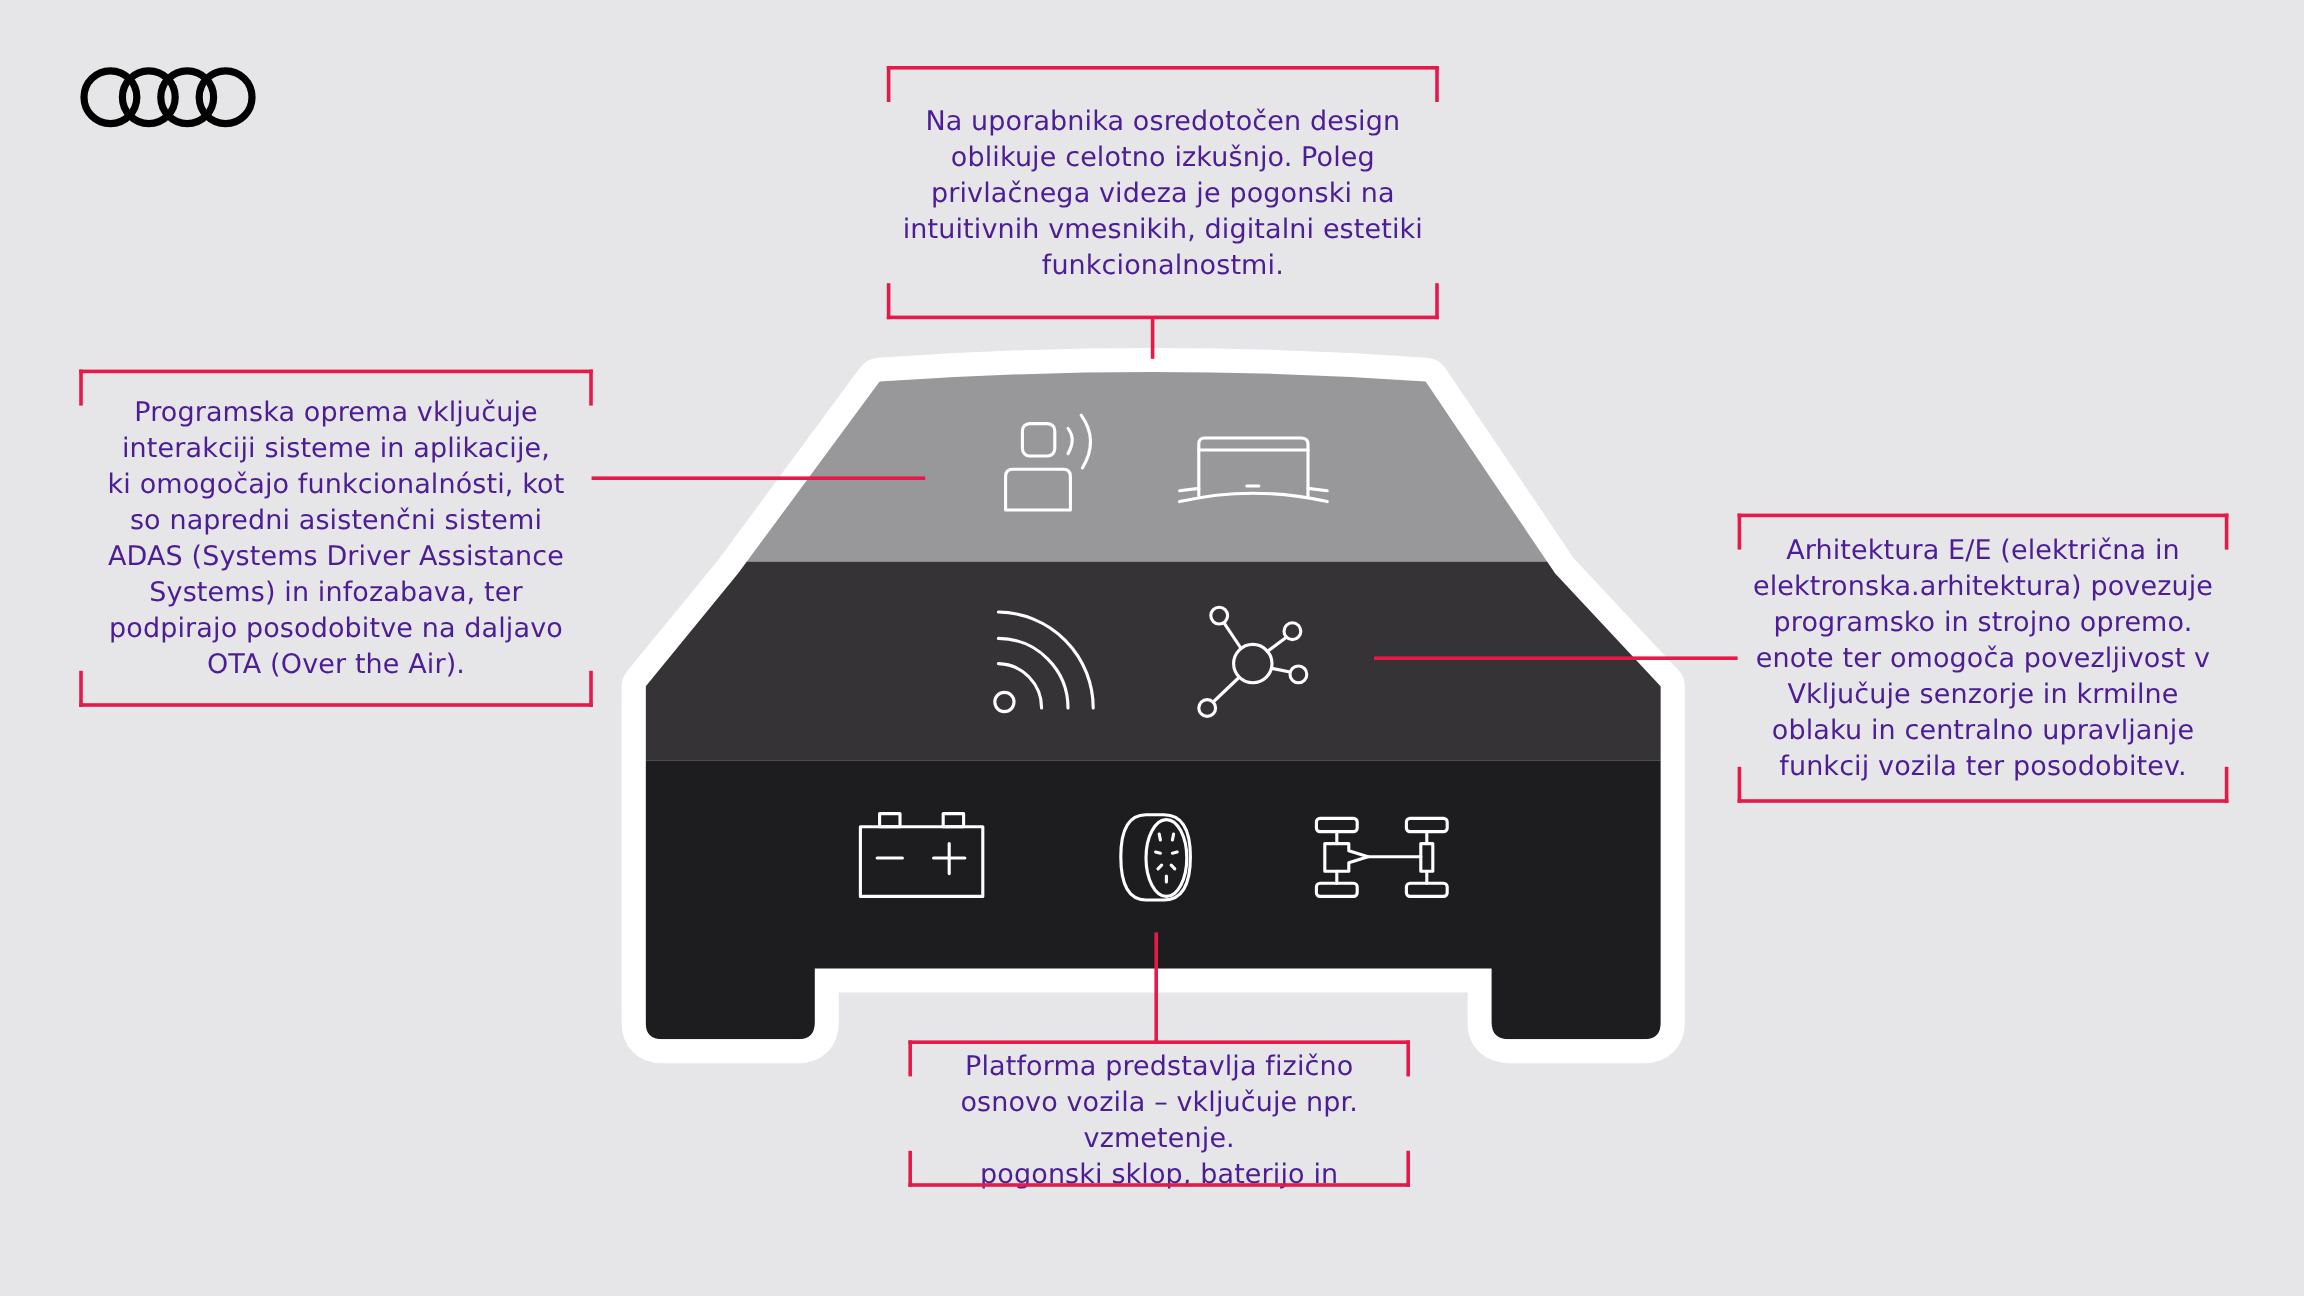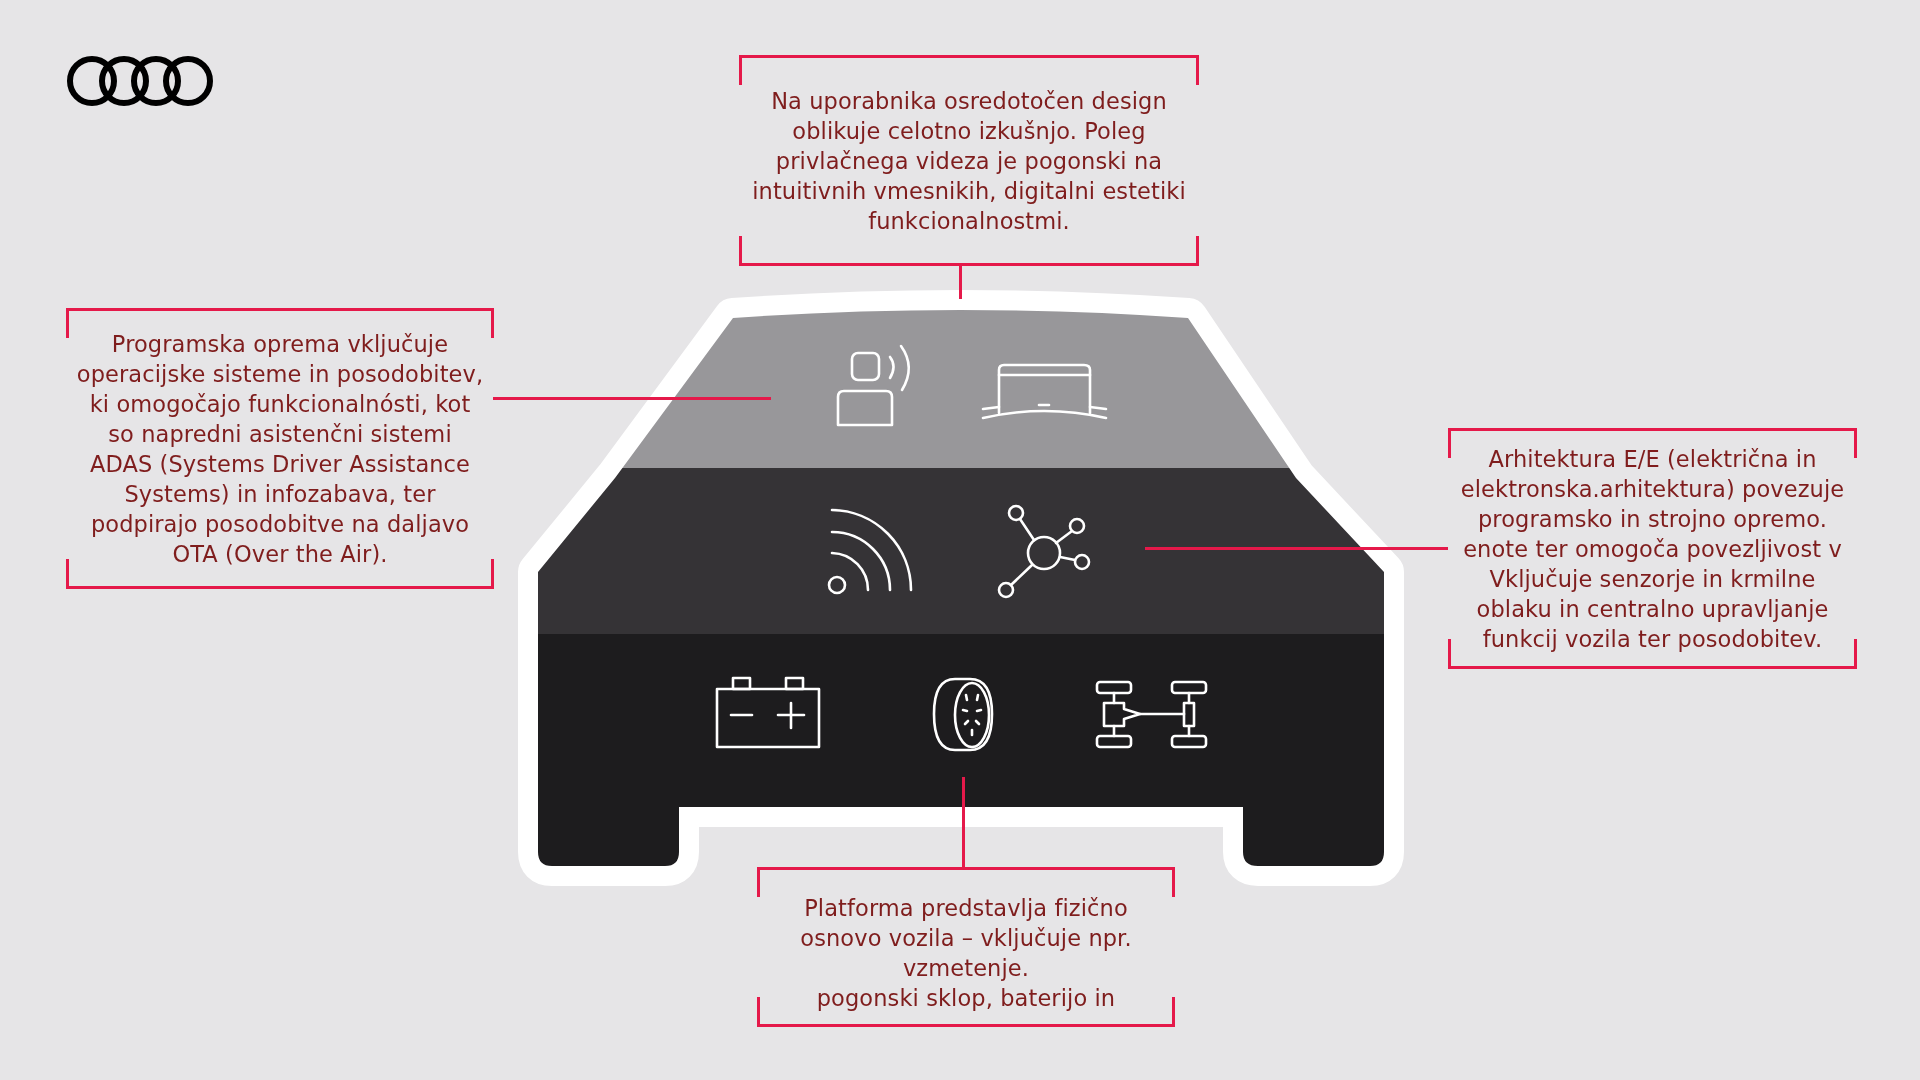--- a/index.html
+++ b/index.html
@@ -2,21 +2,21 @@
 <html><head>
 <meta charset="utf-8">
 <style>
   html, body { margin:0; padding:0; }
   body { width:1920px; height:1080px; background:#e6e5e7; position:relative; overflow:hidden;
          font-family:"DejaVu Sans", sans-serif; color:#1a1a1a; }
   .abs { position:absolute; }
   .logo { left:66px; top:55px; width:150px; height:52px; }
   .car { left:0; top:0; width:1920px; height:1080px; }
   .callout { position:absolute; box-sizing:border-box; display:flex; align-items:center; justify-content:center; }
-  .callout .txt { font-size:22.5px; line-height:30px; text-align:center; color:#7f1d1d; letter-spacing:0.1px; }
+  .callout .txt { font-size:22.5px; line-height:30px; text-align:center; color:#4c1d95; letter-spacing:0.1px; }
   .bracket { position:absolute; inset:0; pointer-events:none; }
   .b-top, .b-bot { position:absolute; left:0; right:0; height:3px; background:var(--red); }
   .b-top { top:0; } .b-bot { bottom:0; }
   .b-v { position:absolute; width:3px; height:30px; background:var(--red); }
   .b-tl { left:0; top:0; } .b-tr { right:0; top:0; }
   .b-bl { left:0; bottom:0; } .b-br { right:0; bottom:0; }
   :root { --red:#e5194a; }
   .conn { position:absolute; background:var(--red); }
 </style>
 </head>
@@ -146,21 +146,21 @@
   <div class="bracket">
     <div class="b-top"></div>
       <div class="b-bot"></div>
     <div class="b-v b-tl"></div>
       <div class="b-v b-tr"></div>
     <div class="b-v b-bl"></div>
       <div class="b-v b-br"></div>
   </div>
   <div class="txt">
     <div>Programska oprema vključuje</div>
-    <div>operacijske sisteme in posodobitev,</div>
+    <div>interakciji sisteme in aplikacije,</div>
     <div>ki omogočajo funkcionalnósti, kot</div>
     <div>so napredni asistenčni sistemi</div>
     <div>ADAS (Systems Driver Assistance</div>
     <div>Systems) in infozabava, ter</div>
     <div>podpirajo posodobitve na daljavo</div>
     <div>OTA (Over the Air).</div>
   </div>
 </div>
 
 <div class="callout" style="left:1448px; top:428px; width:409px; height:241px;">
@@ -176,21 +176,21 @@
     <div>Arhitektura E/E (električna in</div>
     <div>elektronska.arhitektura) povezuje</div>
     <div>programsko in strojno opremo.</div>
     <div>enote ter omogoča povezljivost v</div>
     <div>Vključuje senzorje in krmilne</div>
     <div>oblaku in centralno upravljanje</div>
     <div>funkcij vozila ter posodobitev.</div>
   </div>
 </div>
 
-<div class="callout" style="left:757px; top:867px; width:418px; height:160px;">
+<div class="callout" style="left:757px; top:867px; width:418px; height:122px;">
   <div class="bracket">
     <div class="b-top"></div>
       <div class="b-bot"></div>
     <div class="b-v b-tl"></div>
       <div class="b-v b-tr"></div>
     <div class="b-v b-bl"></div>
       <div class="b-v b-br"></div>
   </div>
   <div class="txt" style="padding-top:12px;">
     <div>Platforma predstavlja fizično</div>

